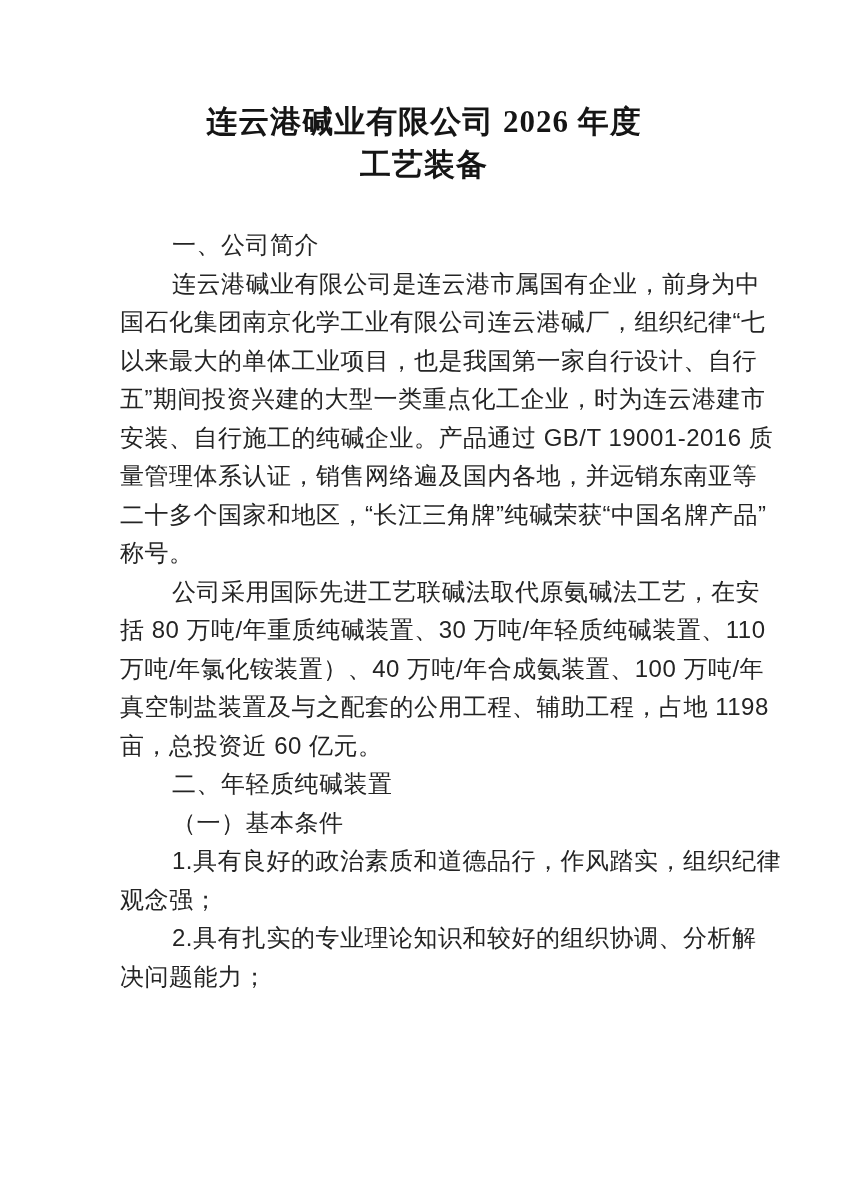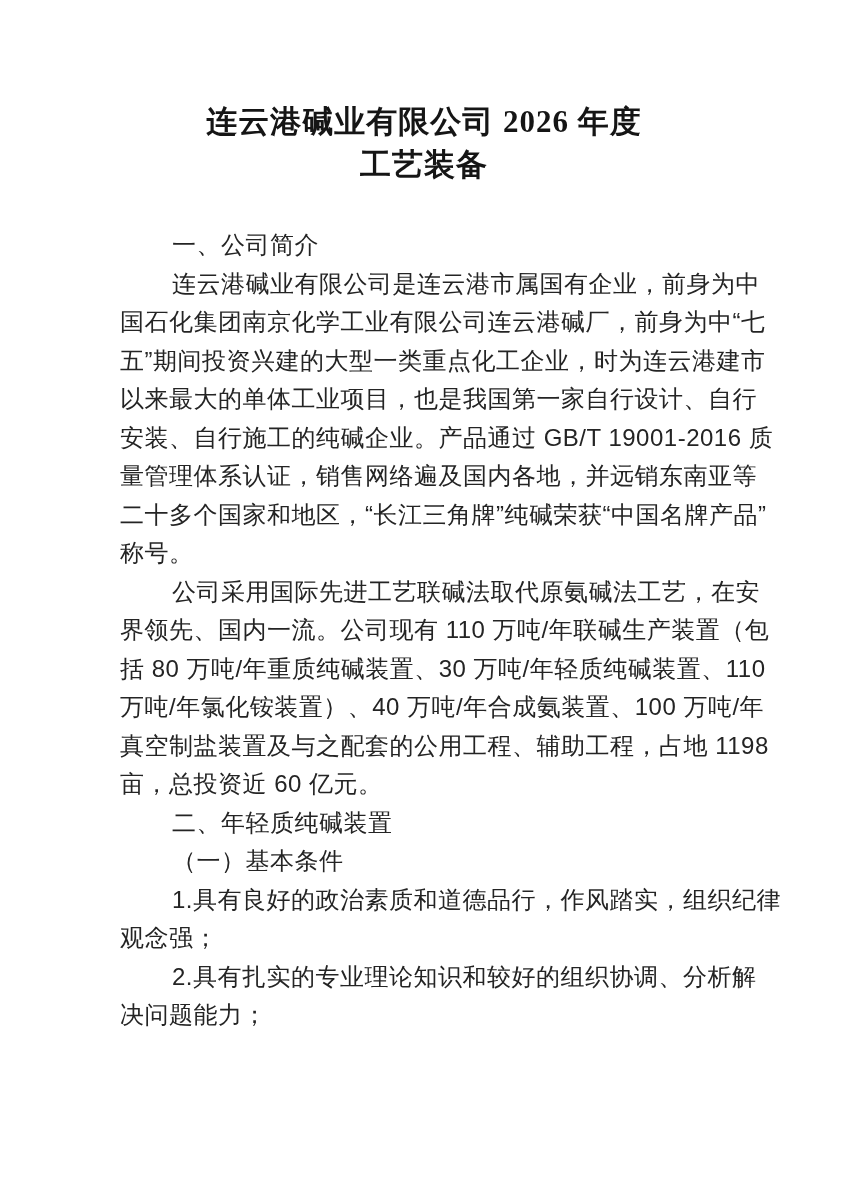--- a/index.html
+++ b/index.html
@@ -46,29 +46,28 @@
 <body>
 
 <div class="page" style="background: rgb(255, 255, 255); color: rgb(36, 36, 36);">
   <div class="doc-title" style="color: rgb(21, 21, 21);">
     <div class="title-line">连云港碱业有限公司 2026 年度</div>
     <div class="title-line">工艺装备</div>
   </div>
   <div class="doc-body" id="doc-body">
       <div class="line indent">一、公司简介</div>
       <div class="line indent">连云港碱业有限公司是连云港市属国有企业，前身为中</div>
-      <div class="line">国石化集团南京化学工业有限公司连云港碱厂，前身为中“七</div>
+      <div class="line">国石化集团南京化学工业有限公司连云港碱厂，组织纪律“七</div>
+      <div class="line">以来最大的单体工业项目，也是我国第一家自行设计、自行</div>
       <div class="line">五”期间投资兴建的大型一类重点化工企业，时为连云港建市</div>
-      <div class="line">以来最大的单体工业项目，也是我国第一家自行设计、自行</div>
       <div class="line">安装、自行施工的纯碱企业。产品通过 GB/T 19001-2016 质</div>
       <div class="line">量管理体系认证，销售网络遍及国内各地，并远销东南亚等</div>
       <div class="line">二十多个国家和地区，“长江三角牌”纯碱荣获“中国名牌产品”</div>
       <div class="line">称号。</div>
       <div class="line indent">公司采用国际先进工艺联碱法取代原氨碱法工艺，在安</div>
-      <div class="line">界领先、国内一流。公司现有 110 万吨/年联碱生产装置（包</div>
       <div class="line">括 80 万吨/年重质纯碱装置、30 万吨/年轻质纯碱装置、110</div>
       <div class="line">万吨/年氯化铵装置）、40 万吨/年合成氨装置、100 万吨/年</div>
       <div class="line">真空制盐装置及与之配套的公用工程、辅助工程，占地 1198</div>
       <div class="line">亩，总投资近 60 亿元。</div>
       <div class="line indent">二、年轻质纯碱装置</div>
       <div class="line indent">（一）基本条件</div>
       <div class="line indent">1.具有良好的政治素质和道德品行，作风踏实，组织纪律</div>
       <div class="line">观念强；</div>
       <div class="line indent">2.具有扎实的专业理论知识和较好的组织协调、分析解</div>
       <div class="line">决问题能力；</div>

